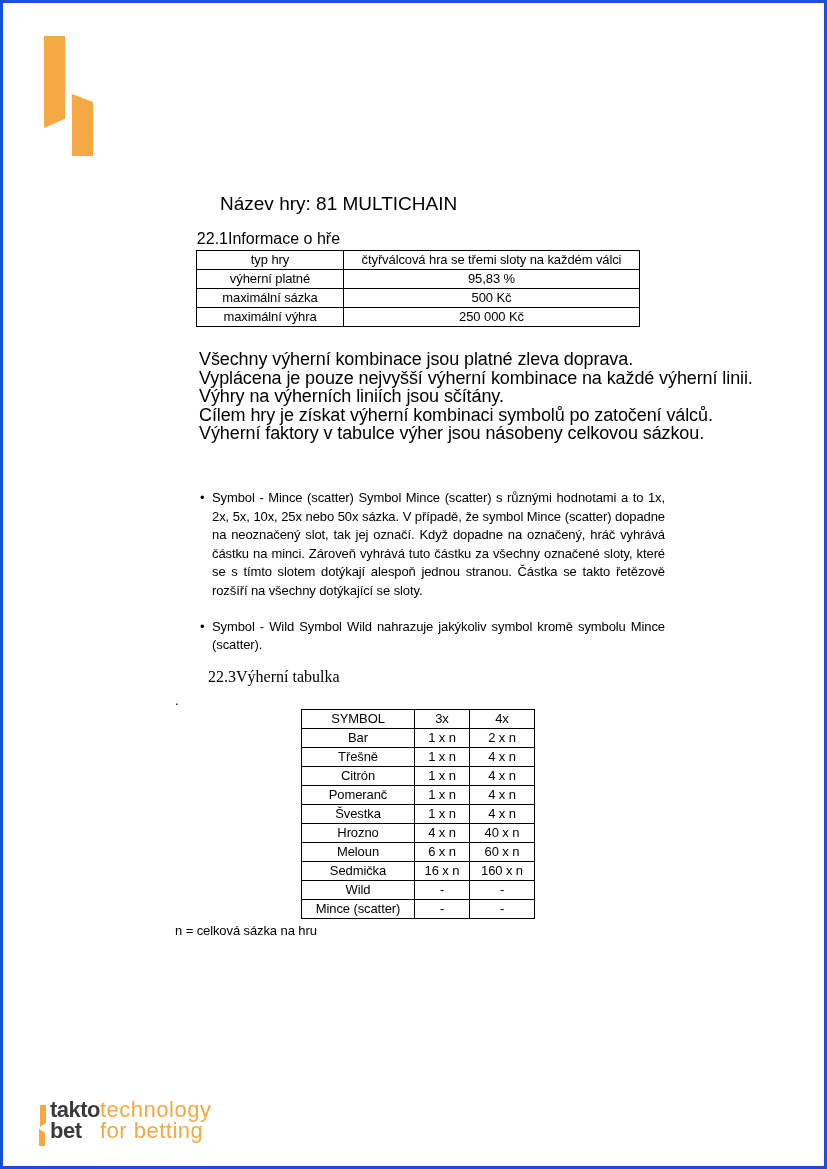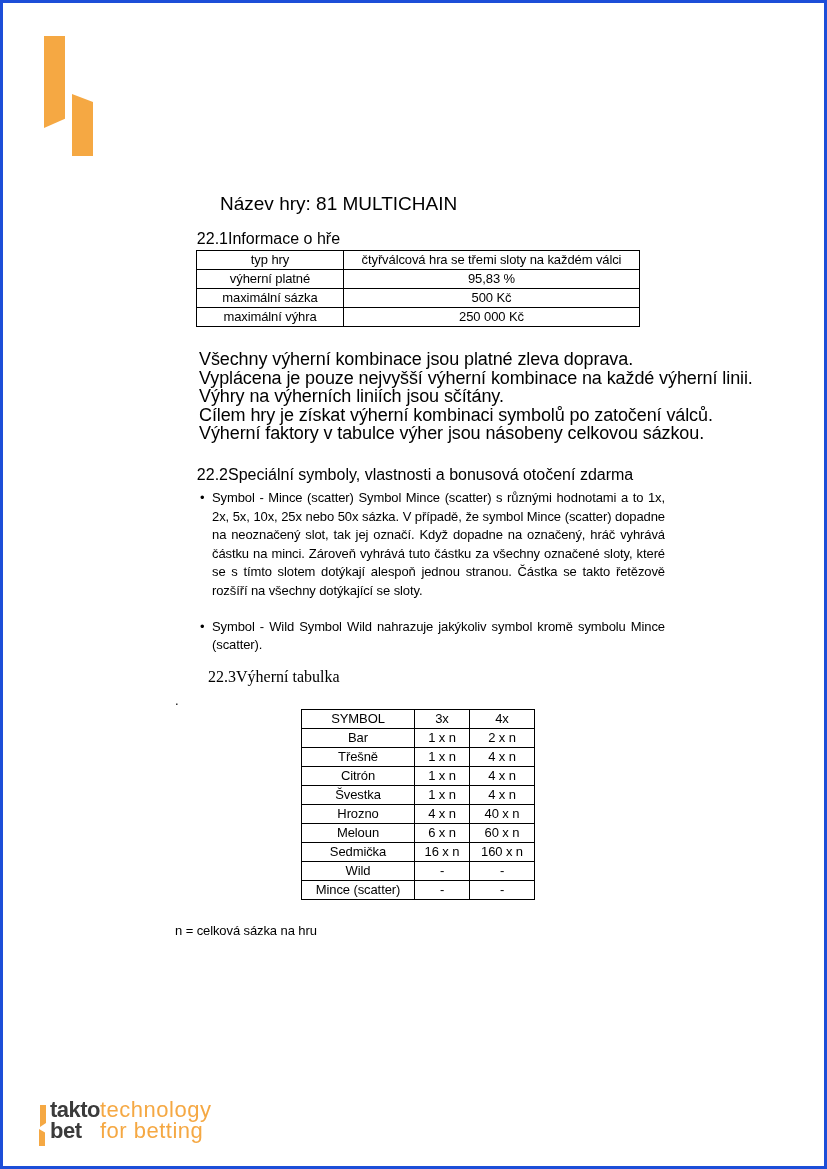--- a/index.html
+++ b/index.html
@@ -110,23 +110,20 @@
   </table>
 
   <div class="rules">
     <div>Všechny výherní kombinace jsou platné zleva doprava.</div>
     <div>Vyplácena je pouze nejvyšší výherní kombinace na každé výherní linii.</div>
     <div>Výhry na výherních liniích jsou sčítány.</div>
     <div>Cílem hry je získat výherní kombinaci symbolů po zatočení válců.</div>
     <div>Výherní faktory v tabulce výher jsou násobeny celkovou sázkou.</div>
   </div>
 
-  <div class="h2 h2-2">
-    <span class="num">22.2</span><span>Speciální symboly, vlastnosti a bonusová otočení zdarma</span>
-  </div>
 
   <div class="bullets">
     <div class="bullet">
       <span class="b-dot">•</span>
       <span>Symbol - Mince (scatter) Symbol Mince (scatter) s různými hodnotami a to 1x, 2x, 5x, 10x, 25x nebo 50x sázka. V případě, že symbol Mince (scatter) dopadne na neoznačený slot, tak jej označí. Když dopadne na označený, hráč vyhrává částku na minci. Zároveň vyhrává tuto částku za všechny označené sloty, které se s tímto slotem dotýkají alespoň jednou stranou. Částka se takto řetězově rozšíří na všechny dotýkající se sloty.</span>
     </div>
     <div class="bullet">
       <span class="b-dot">•</span>
       <span>Symbol - Wild Symbol Wild nahrazuje jakýkoliv symbol kromě symbolu Mince (scatter).</span>
     </div>
@@ -154,20 +151,25 @@
         <td class="c1">Třešně</td>
         <td class="c2">1 x n</td>
         <td class="c3">4 x n</td>
       </tr>
       <tr>
         <td class="c1">Citrón</td>
         <td class="c2">1 x n</td>
         <td class="c3">4 x n</td>
       </tr>
       <tr>
+        <td class="c1">Pomeranč</td>
+        <td class="c2">1 x n</td>
+        <td class="c3">4 x n</td>
+      </tr>
+      <tr>
         <td class="c1">Švestka</td>
         <td class="c2">1 x n</td>
         <td class="c3">4 x n</td>
       </tr>
       <tr>
         <td class="c1">Hrozno</td>
         <td class="c2">4 x n</td>
         <td class="c3">40 x n</td>
       </tr>
       <tr>

